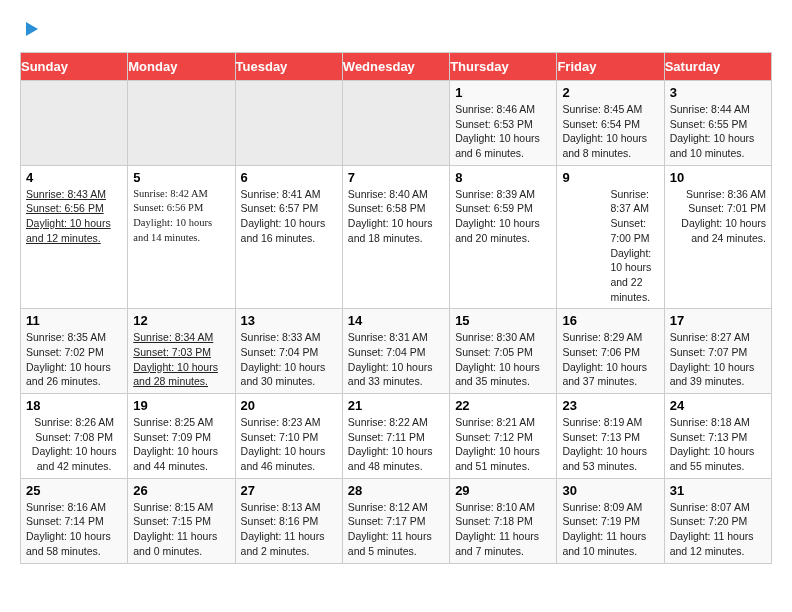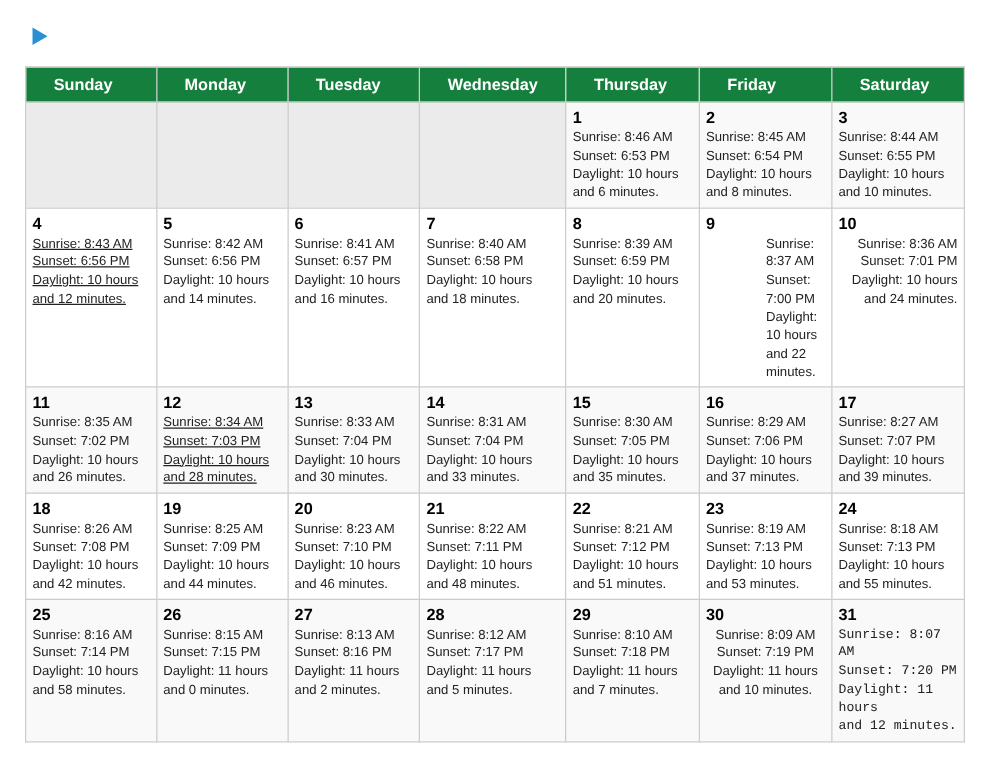--- a/index.html
+++ b/index.html
@@ -36,23 +36,23 @@
     .location {
       font-size: 16px;
       color: #444;
     }
     table {
       width: 100%;
       border-collapse: collapse;
       font-size: 11px;
     }
     thead tr th {
-      background-color: #15803d;
+      background-color: #ef4444;
       color: white;
-      padding: 6px 22px;
+      padding: 6px 0;
       text-align: left;
       font-size: 13px;
       border: 1px solid #ccc;
     }
     tbody tr td {
       vertical-align: top;
       padding: 4px 5px;
       border: 1px solid #ccc;
       width: calc(100% / 7);
       min-height: 80px;
@@ -143,21 +143,21 @@
       <tr>
         <td>
           <span class="day-number">4</span>
           <div class="day-info" style="white-space: pre-line; text-decoration: underline;">Sunrise: 8:43 AM
 Sunset: 6:56 PM
 Daylight: 10 hours
 and 12 minutes.</div>
         </td>
         <td>
           <span class="day-number">5</span>
-          <div class="day-info" style="white-space: pre-line;">Sunrise: 8:42 AM
+          <div class="day-info" style="white-space: pre-line; font-family: Liberation Serif, serif;">Sunrise: 8:42 AM
 Sunset: 6:56 PM
 Daylight: 10 hours
 and 14 minutes.</div>
         </td>
         <td>
           <span class="day-number">6</span>
           <div class="day-info" style="white-space: pre-line;">Sunrise: 8:41 AM
 Sunset: 6:57 PM
 Daylight: 10 hours
 and 16 minutes.</div>
@@ -238,21 +238,21 @@
           <span class="day-number">17</span>
           <div class="day-info" style="white-space: pre-line;">Sunrise: 8:27 AM
 Sunset: 7:07 PM
 Daylight: 10 hours
 and 39 minutes.</div>
         </td>
       </tr>
       <tr>
         <td>
           <span class="day-number">18</span>
-          <div class="day-info" style="white-space: pre-line;">Sunrise: 8:26 AM
+          <div class="day-info" style="white-space: pre-line; text-align: center;">Sunrise: 8:26 AM
 Sunset: 7:08 PM
 Daylight: 10 hours
 and 42 minutes.</div>
         </td>
         <td>
           <span class="day-number">19</span>
           <div class="day-info" style="white-space: pre-line;">Sunrise: 8:25 AM
 Sunset: 7:09 PM
 Daylight: 10 hours
 and 44 minutes.</div>
@@ -324,27 +324,27 @@
         </td>
         <td>
           <span class="day-number">29</span>
           <div class="day-info" style="white-space: pre-line;">Sunrise: 8:10 AM
 Sunset: 7:18 PM
 Daylight: 11 hours
 and 7 minutes.</div>
         </td>
         <td>
           <span class="day-number">30</span>
-          <div class="day-info" style="white-space: pre-line; text-align: center;">Sunrise: 8:09 AM
+          <div class="day-info" style="white-space: pre-line;">Sunrise: 8:09 AM
 Sunset: 7:19 PM
 Daylight: 11 hours
 and 10 minutes.</div>
         </td>
         <td>
           <span class="day-number">31</span>
-          <div class="day-info" style="white-space: pre-line; font-family: Liberation Mono, monospace;">Sunrise: 8:07 AM
+          <div class="day-info" style="white-space: pre-line;">Sunrise: 8:07 AM
 Sunset: 7:20 PM
 Daylight: 11 hours
 and 12 minutes.</div>
         </td>
       </tr>
     </tbody>
 </table>
 
 </body></html>

